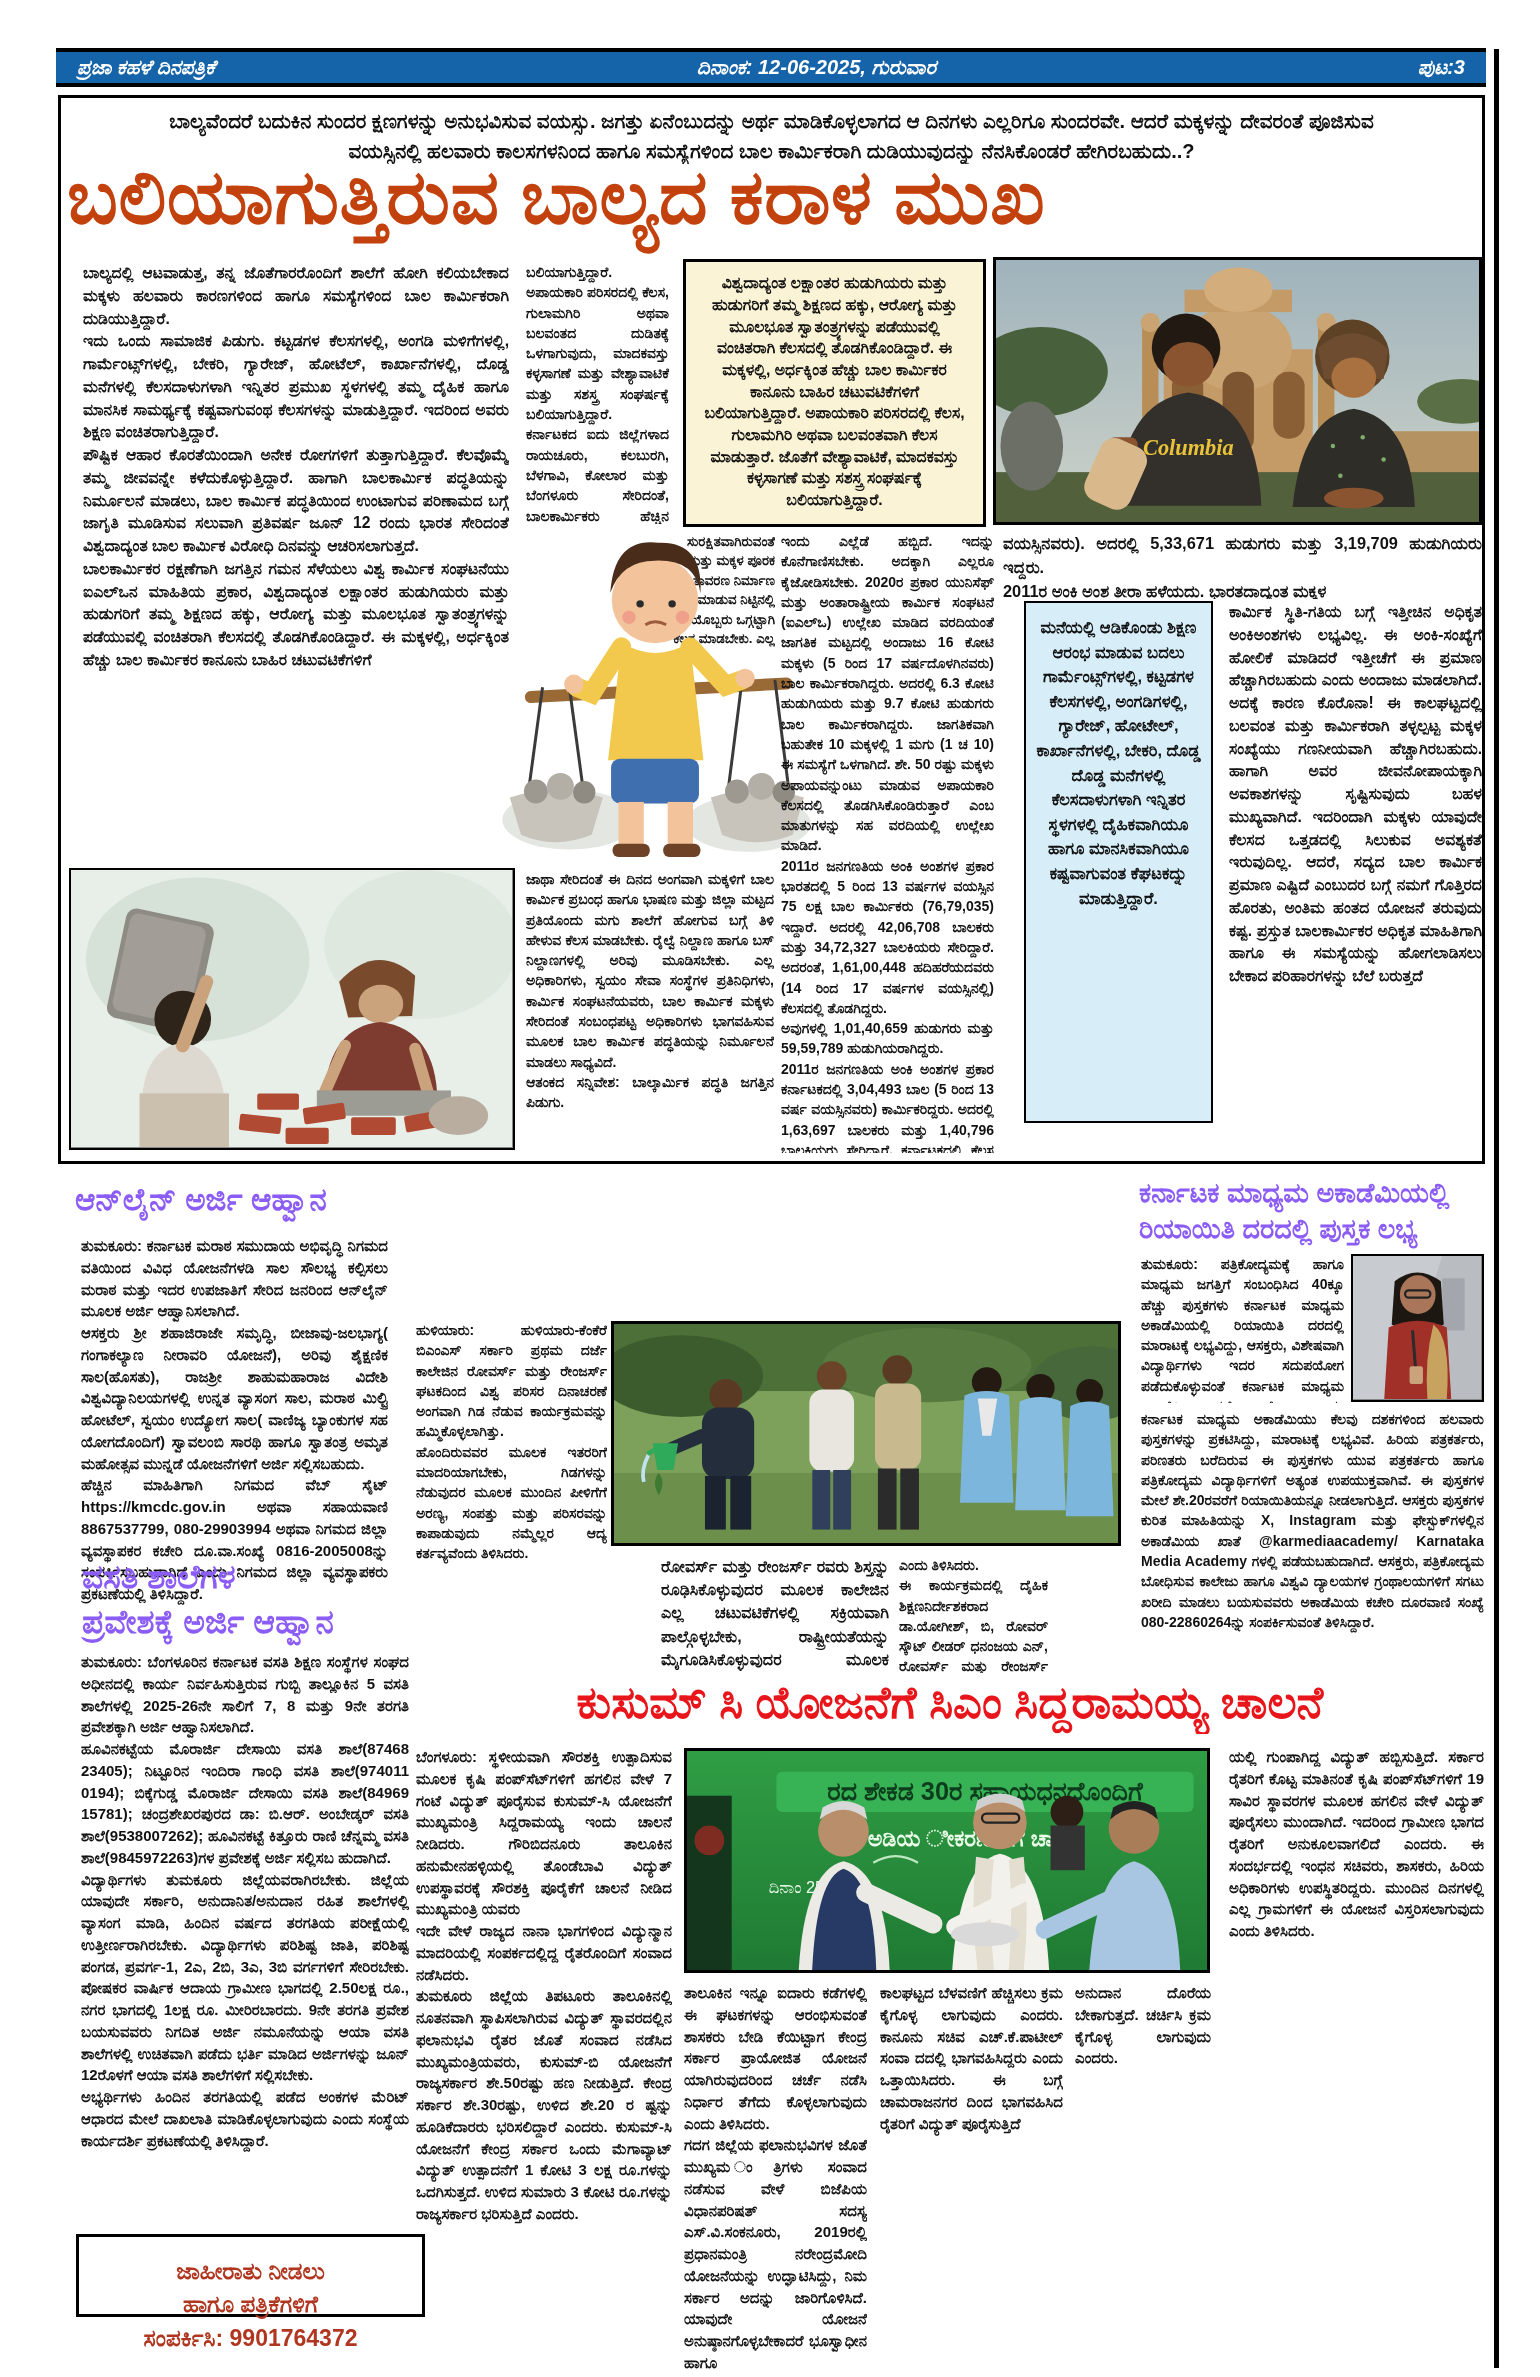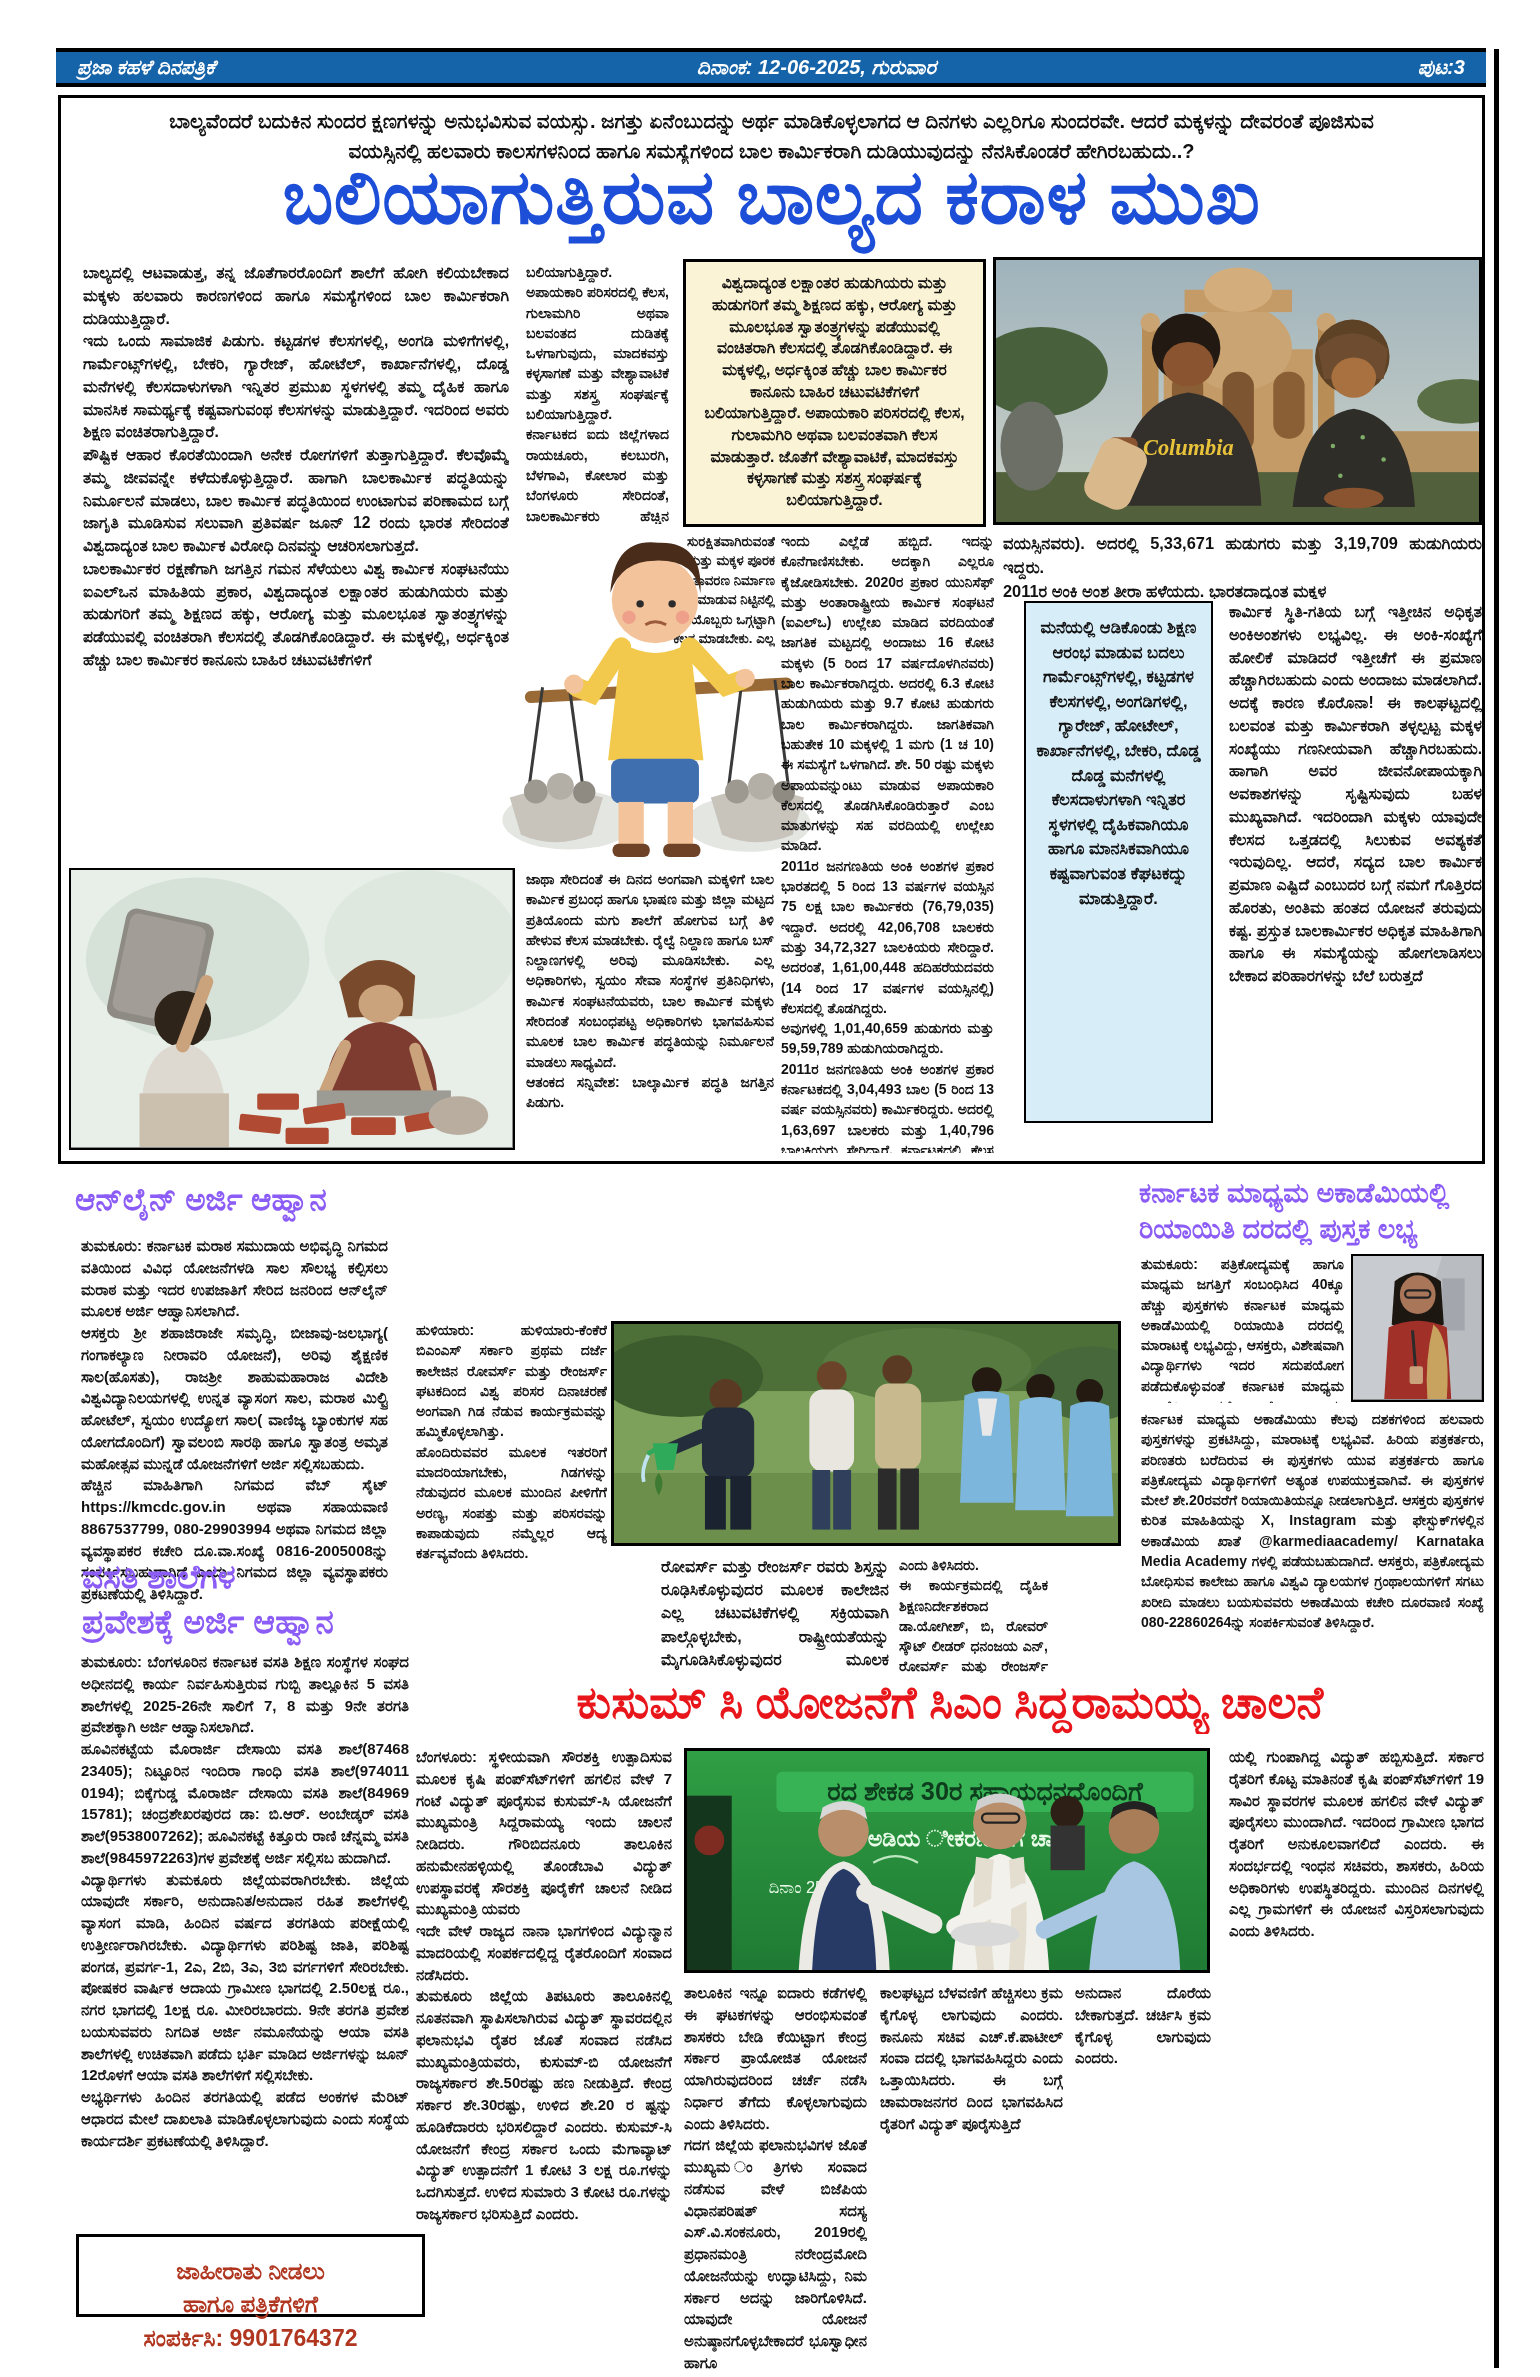--- a/index.html
+++ b/index.html
@@ -6,21 +6,21 @@
   .page{position:relative;width:1541px;height:2377px;background:#fff;overflow:hidden;
         font-family:"Liberation Sans",sans-serif;color:#111;}
   .abs{position:absolute;box-sizing:border-box;}
   .bodytxt{font-size:15.7px;line-height:1.45;text-align:justify;font-weight:600;
            white-space:pre-line;overflow:hidden;color:#121212;}
   .masthead{background:#1563a8;border-top:4.5px solid #000;border-bottom:4.5px solid #000;
             color:#fff;display:flex;align-items:center;justify-content:space-between;
             padding:0 21px;font-style:italic;font-weight:700;gap:13px;}
   .mainbox{border:3px solid #000;background:#fff;}
   .intro{font-weight:700;text-align:center;font-size:20px;line-height:1.5;white-space:pre-line;}
-  .bigred{color:#1d4ed8;font-weight:800;text-align:center;font-size:75px;line-height:1.2;
+  .bigred{color:#c2410c;font-weight:800;text-align:left;font-size:75px;line-height:1.2;
           letter-spacing:0.7px;overflow:visible;}
   .ybox{background:#fbf3d5;border:3px solid #000;padding:10.4px 15px;text-align:center;
         font-size:15.7px;line-height:1.38;font-weight:700;white-space:pre-line;overflow:hidden;}
   .bbox{background:#d7edf8;border:2.2px solid #000;padding:12px 9px;text-align:center;
         font-size:16.4px;line-height:1.5;font-weight:700;white-space:pre-line;overflow:hidden;}
   .blackhead{color:#8b5cf6;font-weight:800;line-height:1.35;white-space:pre-line;}
   .redhead{color:#e8151b;font-weight:800;text-align:center;line-height:1.35;white-space:pre-line;}
   .photoframe{border:3px solid #000;overflow:hidden;background:#888;}
   .adbox{border:3px solid #000;text-align:center;font-weight:800;color:#b03620;
          font-size:23px;line-height:1.45;padding-top:18px;white-space:pre-line;}

